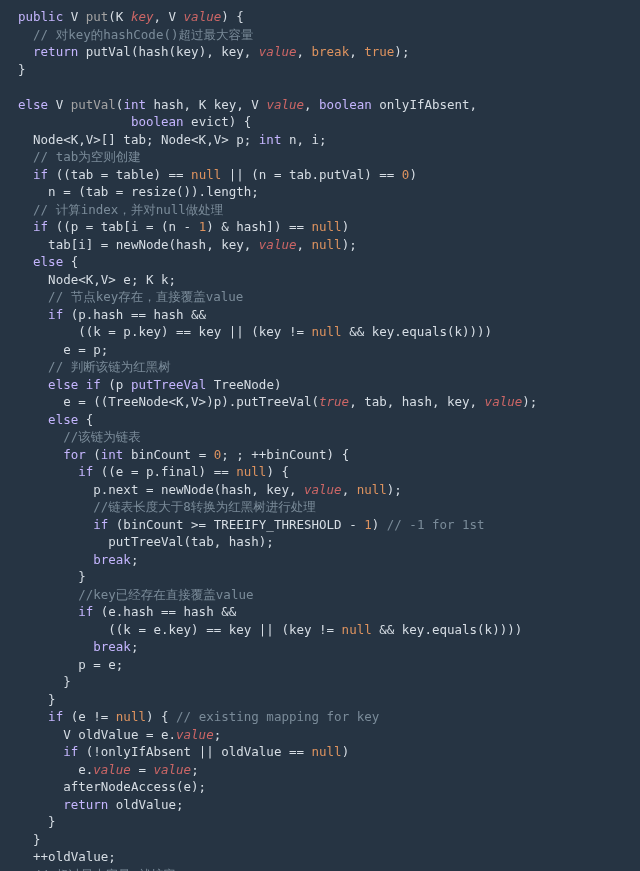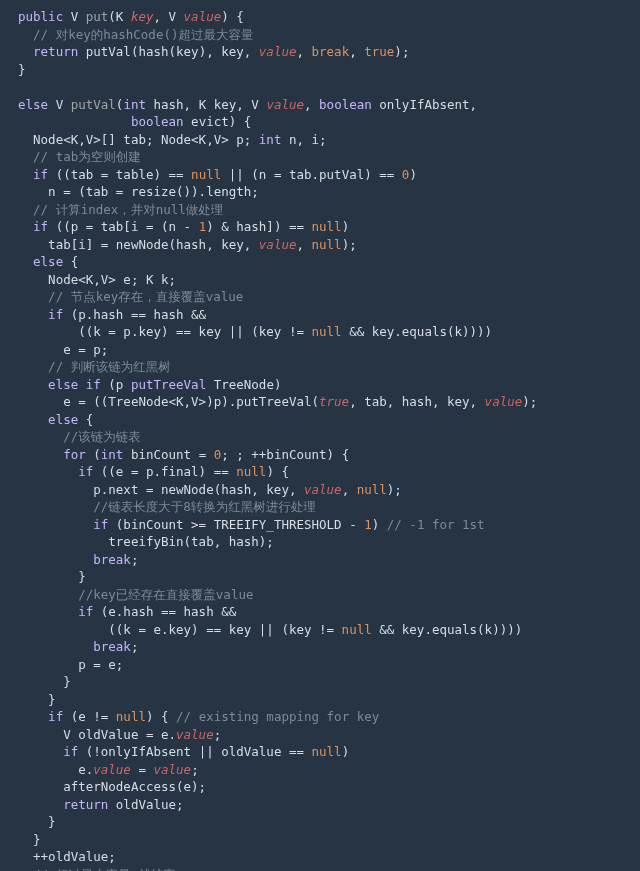--- a/index.html
+++ b/index.html
@@ -52,21 +52,21 @@
 <span class="cmt">    // 判断该链为红黑树</span>
 <span class="kw">    else if</span><span> (p </span><span class="kw">putTreeVal</span><span> TreeNode)</span>
 <span>      e = ((TreeNode&lt;K,V&gt;)p).putTreeVal(</span><span class="thisk">true</span><span>, tab, hash, key, </span><span class="thisk">value</span><span>);</span>
 <span class="kw">    else</span><span> {</span>
 <span class="cmt">      //该链为链表</span>
 <span class="kw">      for</span><span> (</span><span class="kw">int</span><span> binCount = </span><span class="num">0</span><span>; ; ++binCount) {</span>
 <span class="kw">        if</span><span> ((e = p.final) == </span><span class="bool">null</span><span>) {</span>
 <span>          p.next = newNode(hash, key, </span><span class="thisk">value</span><span>, </span><span class="bool">null</span><span>);</span>
 <span class="cmt">          //链表长度大于8转换为红黑树进行处理</span>
 <span class="kw">          if</span><span> (binCount &gt;= TREEIFY_THRESHOLD - </span><span class="num">1</span><span>) </span><span class="cmt">// -1 for 1st</span>
-<span>            treeifyBin(tab, hash);</span>
+<span>            putTreeVal(tab, hash);</span>
 <span class="kw">          break</span><span>;</span>
 <span>        }</span>
 <span class="cmt">        //key已经存在直接覆盖value</span>
 <span class="kw">        if</span><span> (e.hash == hash &amp;&amp;</span>
 <span>            ((k = e.key) == key || (key != </span><span class="bool">null</span><span> &amp;&amp; key.equals(k))))</span>
 <span class="kw">          break</span><span>;</span>
 <span>        p = e;</span>
 <span>      }</span>
 <span>    }</span>
 <span class="kw">    if</span><span> (e != </span><span class="bool">null</span><span>) { </span><span class="cmt">// existing mapping for key</span>

